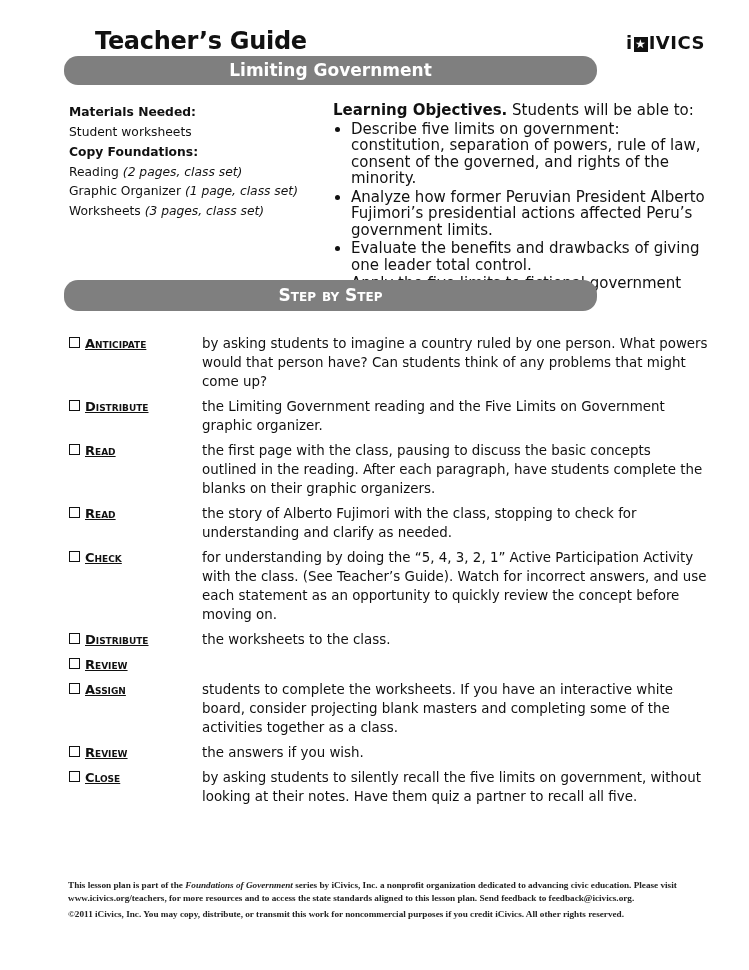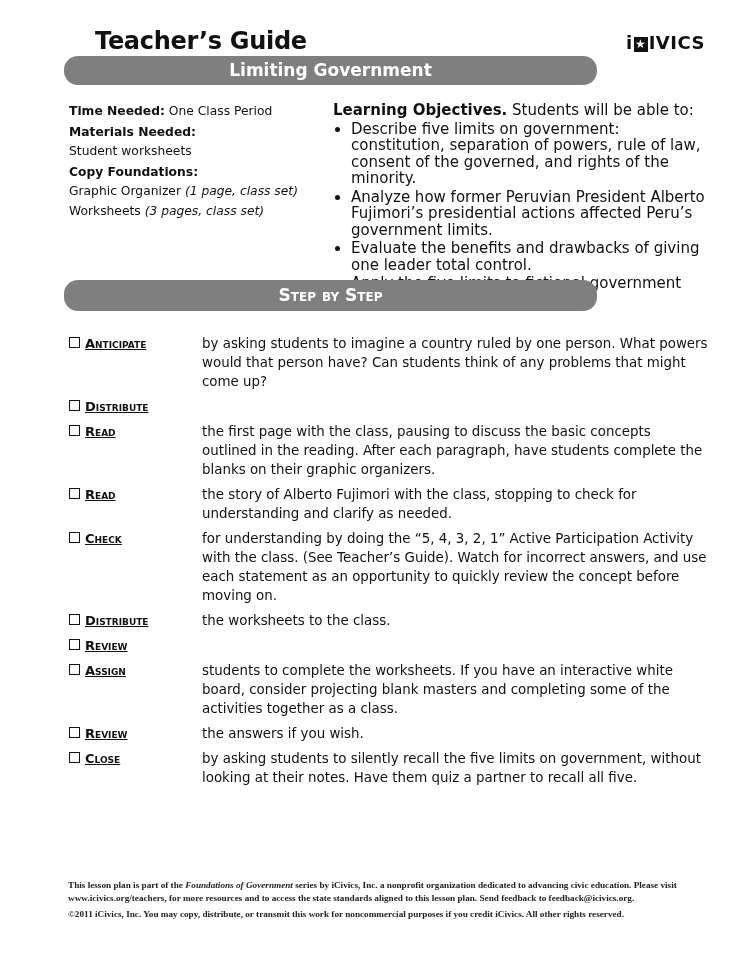--- a/index.html
+++ b/index.html
@@ -29,24 +29,24 @@
 </head>
 <body>
 
 <div class="page">
   <div class="title">Teacher’s Guide</div>
   <div class="logo"><span>i</span><span class="c">★</span><span>IVICS</span></div>
 
   <div class="band band1">Limiting Government</div>
 
   <div class="left">
-    <div><b>Time Needed:</b> <span>One Class Period</span></div>
     <div class="gap"><b>Materials Needed:</b></div>
     <div>Student worksheets</div>
     <div class="gap"><b>Copy Foundations:</b></div>
+    <div><span>Reading</span> <i>(2 pages, class set)</i></div>
     <div><span>Graphic Organizer</span> <i>(1 page, class set)</i></div>
     <div><span>Worksheets</span> <i>(3 pages, class set)</i></div>
   </div>
 
   <div class="right">
     <div><b>Learning Objectives.</b> <span>Students will be able to:</span></div>
     <ul>
       <li>Describe five limits on government: constitution, separation of powers, rule of law, consent of the governed, and rights of the minority.</li>
       <li>Analyze how former Peruvian President Alberto Fujimori’s presidential actions affected Peru’s government limits.</li>
       <li>Evaluate the benefits and drawbacks of giving one leader total control.</li>
@@ -56,20 +56,21 @@
 
   <div class="band band2">Step by Step</div>
 
   <div class="steps">
     <div class="step">
         <div class="lbl"><span class="box"></span><span>Anticipate</span></div>
         <div class="txt">by asking students to imagine a country ruled by one person. What powers would that person have? Can students think of any problems that might come up?</div>
       </div>
     <div class="step">
         <div class="lbl"><span class="box"></span><span>Distribute</span></div>
+        <div class="txt">the Limiting Government reading and the Five Limits on Government graphic organizer.</div>
       </div>
     <div class="step">
         <div class="lbl"><span class="box"></span><span>Read</span></div>
         <div class="txt">the first page with the class, pausing to discuss the basic concepts outlined in the reading. After each paragraph, have students complete the blanks on their graphic organizers.</div>
       </div>
     <div class="step">
         <div class="lbl"><span class="box"></span><span>Read</span></div>
         <div class="txt">the story of Alberto Fujimori with the class, stopping to check for understanding and clarify as needed.</div>
       </div>
     <div class="step">

